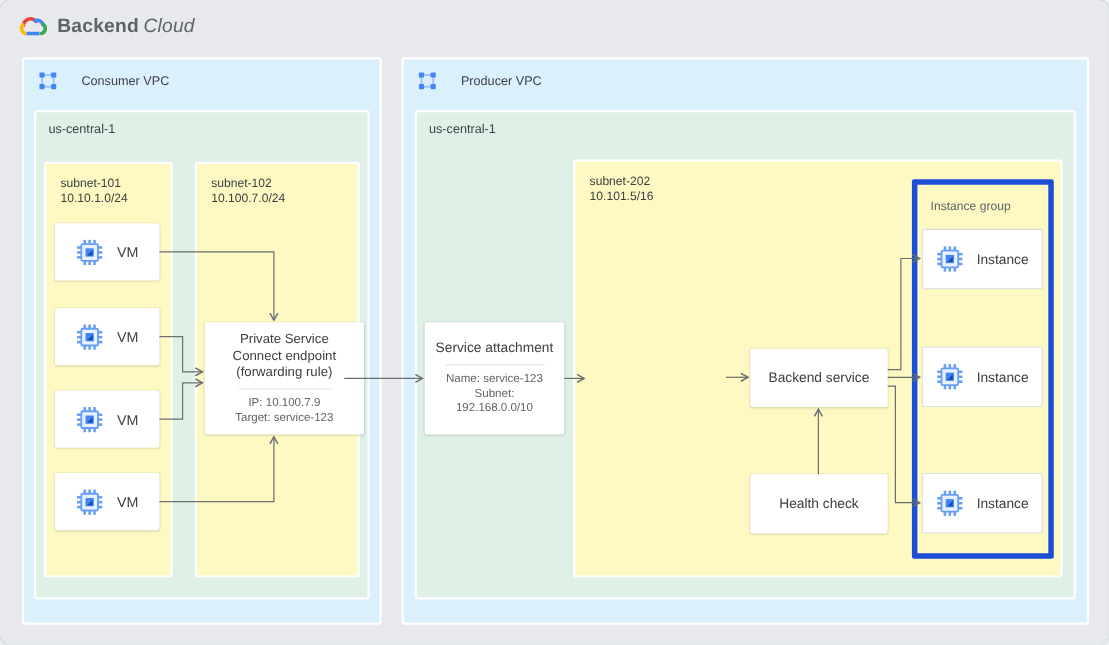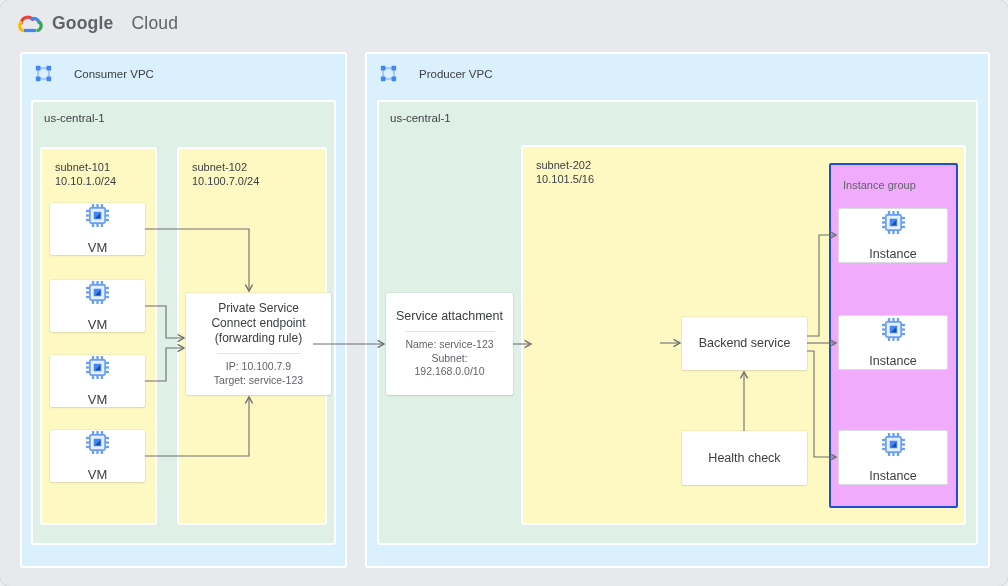--- a/index.html
+++ b/index.html
@@ -7,45 +7,45 @@
     position:relative;width:1008px;height:586px;
     background:#e7e9ec;
     font-family:"Liberation Sans",sans-serif;
     border-radius:10px;overflow:hidden;
     outline:1px solid #d2d5d9;
   }
   
   .logo{position:absolute;left:16px;top:13px;display:flex;align-items:center;gap:8px;}
   .logo-text{font-size:17.5px;color:#5f6368;letter-spacing:.2px;}
   .logo-text .brand{font-weight:600;}
-  .logo-text .suffix{font-weight:400;margin-left:18px;}
+  .logo-text .suffix{font-weight:400;margin-left:4px;font-style:italic;}
   
   .box{position:absolute;box-sizing:border-box;border:2px solid #ffffff;border-radius:3px;}
   .vpc{background:#daf0fc;}
   .region{background:#dff0e6;}
   .subnet{background:#fef9c3;}
   .vpc-header{position:absolute;left:13px;top:11px;display:flex;align-items:center;gap:22px;}
   .vpc-header .lbl{font-size:11.5px;color:#3c4043;}
   .region-lbl{position:absolute;left:11px;top:10px;font-size:11.5px;color:#3f4247;}
   .subnet-lbl{position:absolute;left:13px;top:11px;font-size:11px;line-height:14px;color:#3c4043;white-space:pre-line;}
   
   .card{
     position:absolute;box-sizing:border-box;background:#fff;border-radius:2px;
     box-shadow:0 0 0 1px rgba(60,64,67,.06),0 1px 2px rgba(60,64,67,.12);
     display:flex;align-items:center;justify-content:center;
   }
-  .chip-card{gap:12px;flex-direction:column;}
+  .chip-card{gap:12px;}
   .chip-card .chip-lbl{font-size:13px;color:#3c4043;}
   .inst-card .chip-lbl{font-size:12.5px;}
   .text-card{flex-direction:column;text-align:center;}
   .card-title{font-size:12px;line-height:15px;color:#3c4043;}
   .card-title.big{font-size:12.5px;}
   .divider{width:78%;border-top:1px solid #e4e4e7;margin:7px auto 6px auto;}
   .card-sub{font-size:10.5px;line-height:13.5px;color:#5f6368;}
-  .ig{position:absolute;box-sizing:border-box;background:#f0abfc;border:2px solid #1d4ed8;border-radius:2px;padding-left:35px;}
+  .ig{position:absolute;box-sizing:border-box;background:#fef9c3;border:5px solid #1d4ed8;border-radius:2px;padding-left:35px;}
   .ig-lbl{position:absolute;left:12px;top:14px;font-size:11px;color:#5f6368;}
   
   .wires{position:absolute;left:0;top:0;pointer-events:none;z-index:6;}
   .card,.ig{z-index:3;}
   .hidden-defs{position:absolute;width:0;height:0;overflow:hidden;}
 </style>
 </head>
 <body>
 
 <svg class="hidden-defs" aria-hidden="true">
@@ -83,21 +83,21 @@
 
   <div class="logo">
     <svg width="28" height="21" viewBox="0 0 40 30">
       <path d="M7.5,14.5 A9.5,9.5 0 0 1 24,9" fill="none" stroke="#ea4335" stroke-width="4.6" stroke-linecap="round"></path>
       <path d="M22.5,8.3 A8,8 0 0 1 33,13.5" fill="none" stroke="#4285f4" stroke-width="4.6" stroke-linecap="round"></path>
       <path d="M33.4,13 A6.9,6.9 0 0 1 31.2,24.9" fill="none" stroke="#34a853" stroke-width="4.6" stroke-linecap="round"></path>
       <path d="M6.9,13.6 A7.3,7.3 0 0 0 9.4,25" fill="none" stroke="#fbbc04" stroke-width="4.6" stroke-linecap="round"></path>
       <rect x="11.5" y="22.7" width="17" height="4.6" fill="#4285f4"></rect>
     </svg>
     <div class="logo-text">
-      <span class="brand">Google</span><span class="suffix">Cloud</span>
+      <span class="brand">Backend</span><span class="suffix">Cloud</span>
     </div>
   </div>
 
   <div class="box vpc" style="left:20px;top:52px;width:327px;height:516px;">
     <div class="vpc-header">
       <svg width="17" height="17">
           <use href="#vpc-icon"></use>
         </svg>
       <span class="lbl">Consumer VPC</span>
     </div>

